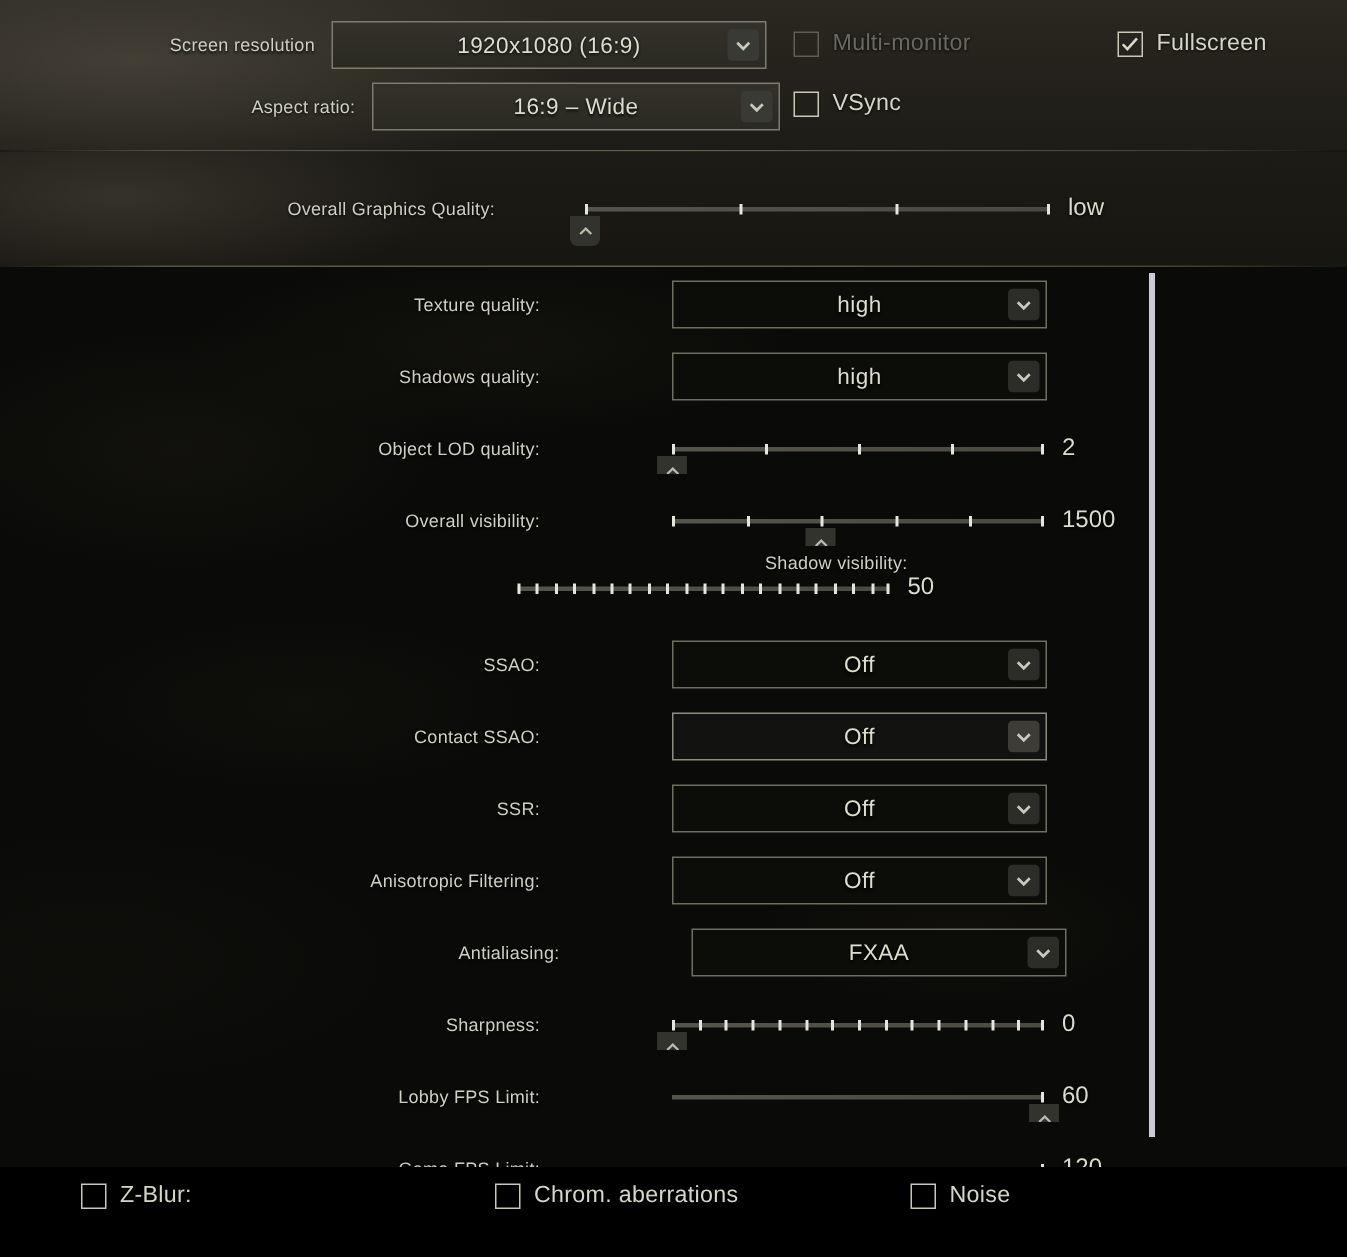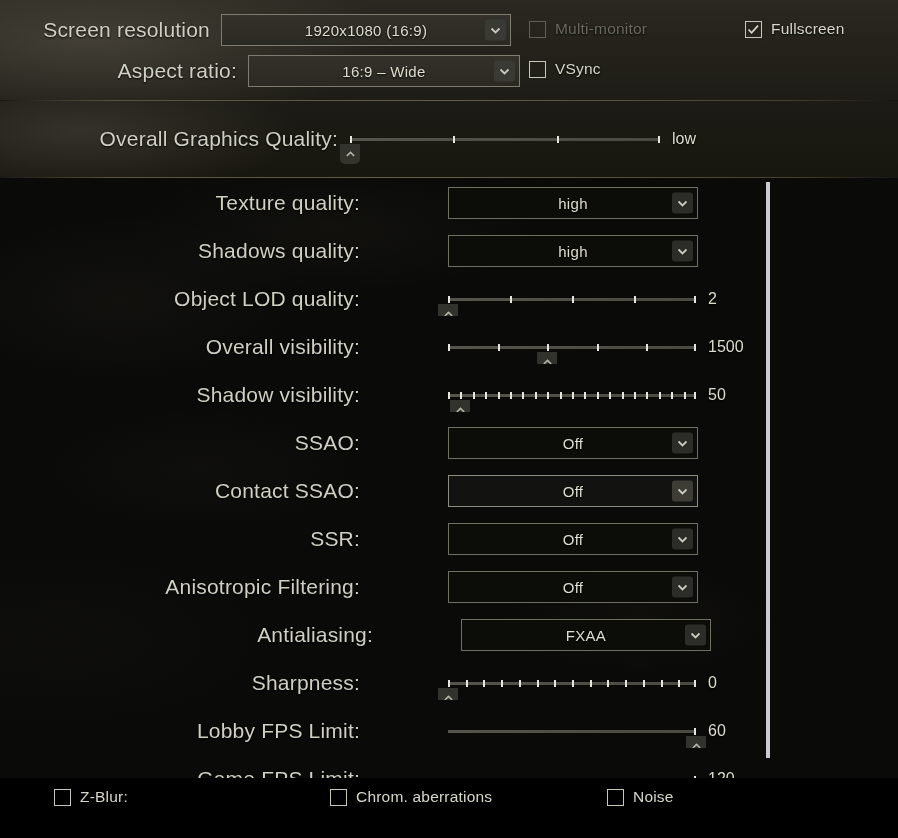--- a/index.html
+++ b/index.html
@@ -49,21 +49,21 @@
     width: 898px; height: 76px;
     background:
       radial-gradient(ellipse 300px 90px at 80px 30px, rgba(62,58,50,.75), transparent 72%),
       linear-gradient(180deg, #1c1b15 0%, #17160f 100%);
   }
 
   
   .row { position: absolute; display: flex; align-items: center; }
   .label {
     text-align: right;
-    font-size: 21px;
+    font-size: 12px;
     letter-spacing: .2px;
     color: #cfcfc2;
     white-space: nowrap;
     text-shadow: 0 1px 2px rgba(0,0,0,.9);
   }
 
   
   .select {
     position: relative;
     display: flex;
@@ -228,21 +228,21 @@
           </svg>
       </span>
     </div>
   </div>
 
   <div class="check" style="position:absolute; left:529px; top:60px;align-items:flex-end;">
     <span class="check-box"></span>
     <span class="check-label">VSync</span>
   </div>
 
-  <div class="row" style="left:8px; top:123px; width:700px;">
+  <div class="row" style="left:0; top:123px; width:700px;justify-content:space-between;">
     <div class="label" style="width:330px;">Overall Graphics Quality:</div>
     <div class="slider" id="oq-slider" style="margin-left:12px; width:310px;">
       <div class="slider-track">
           <span class="tick" style="left: 0%;"></span>
           <span class="tick" style="left: 33.3333%;"></span>
           <span class="tick" style="left: 66.6667%;"></span>
           <span class="tick" style="left: 100%; margin-left: -2px;"></span>
         </div>
       <div class="slider-handle" style="left: -10px;">
         <svg width="11" height="7" viewBox="0 0 11 7">
@@ -306,21 +306,21 @@
             <span class="tick" style="left: 100%; margin-left: -2px;"></span>
           </div>
           <div class="slider-handle" style="left: 89.2px;">
             <svg width="11" height="7" viewBox="0 0 11 7">
               <path d="M1.8 5 L5.5 1.4 L9.2 5" fill="none" stroke="#b9b9ad" stroke-width="1.5"></path>
             </svg>
           </div>
           <span class="slider-value">1500</span>
         </div>
       </div>
-      <div class="row clip-row" style="left: 0px; top: 378px; width: 850px; height: 34px;">
+      <div class="row clip-row" style="left: 0px; top: 368px; width: 850px; height: 34px; flex-direction: column;">
         <div class="label" style="width: 360px;">Shadow visibility:</div>
         <div class="slider" style="margin-left: 88px; width: 248px;">
           <div class="slider-track">
             <span class="tick" style="left: 0%;"></span>
             <span class="tick" style="left: 5%;"></span>
             <span class="tick" style="left: 10%;"></span>
             <span class="tick" style="left: 15%;"></span>
             <span class="tick" style="left: 20%;"></span>
             <span class="tick" style="left: 25%;"></span>
             <span class="tick" style="left: 30%;"></span>

